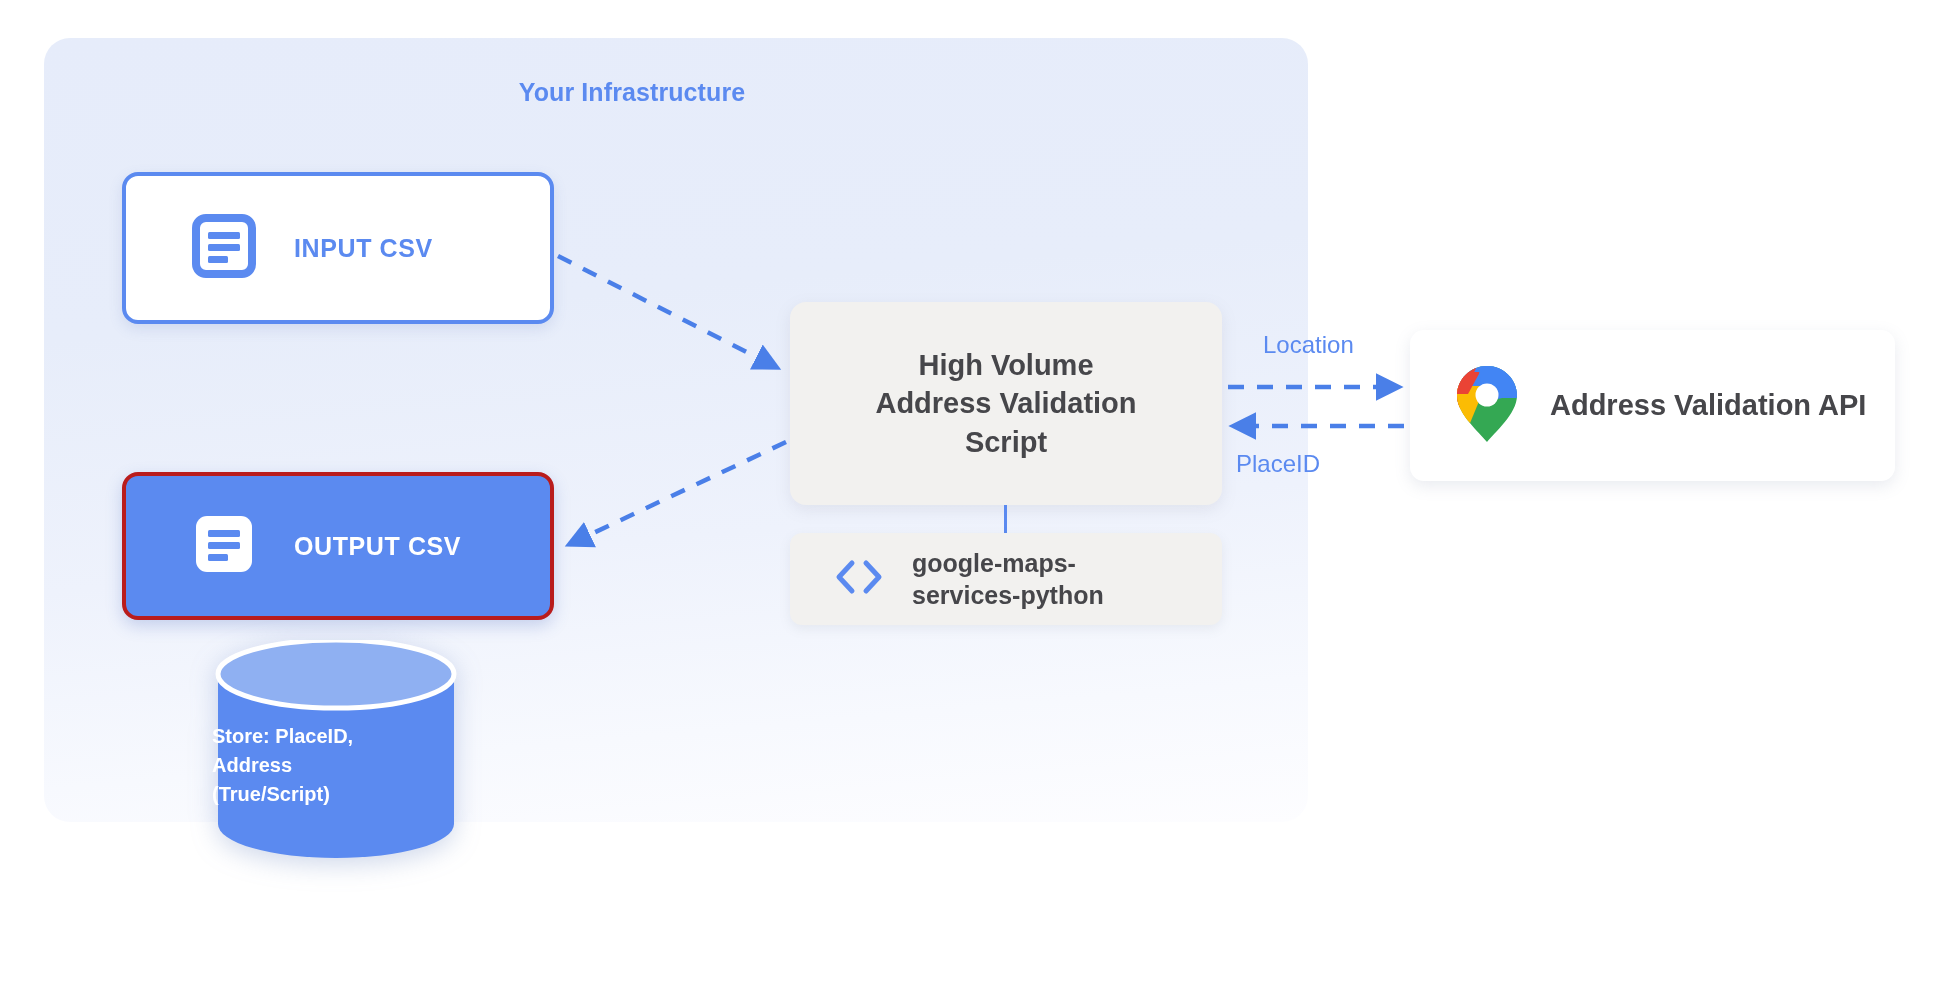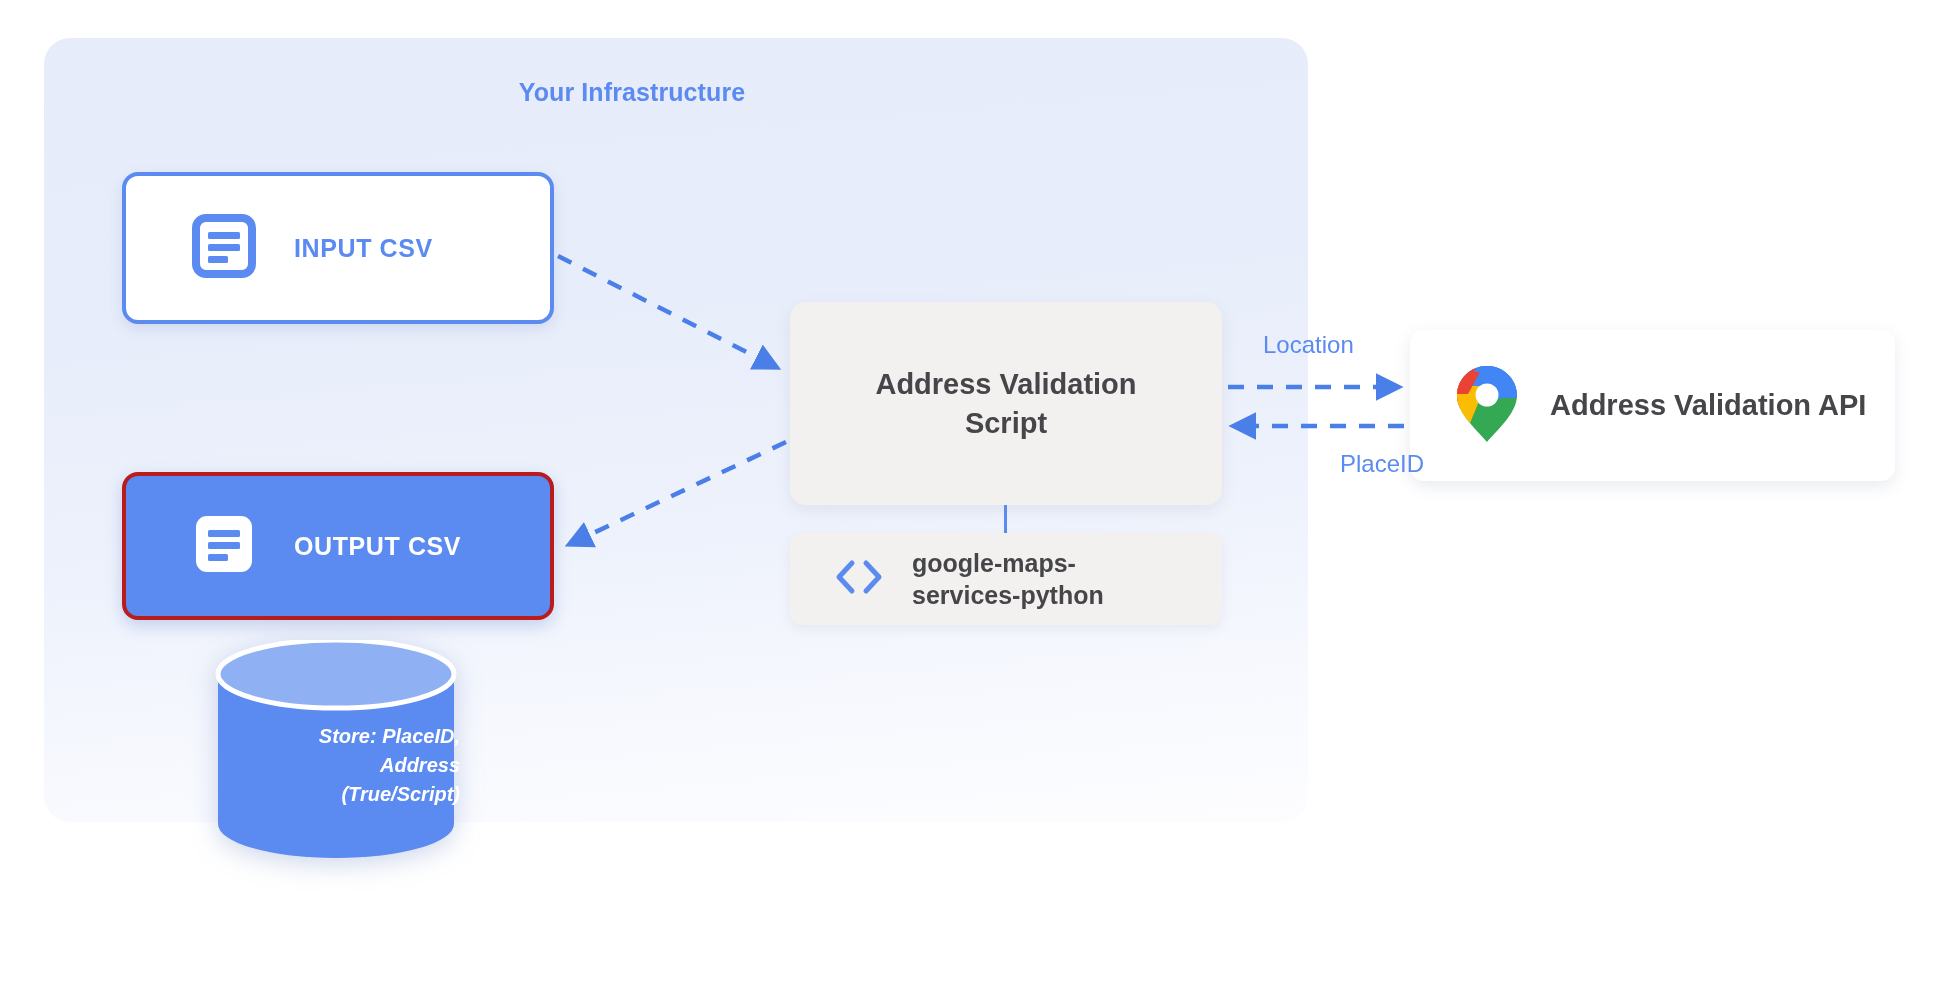--- a/index.html
+++ b/index.html
@@ -135,38 +135,37 @@
 
   
   .edge-label {
     position: absolute;
     color: #5b8af0;
     font-size: 24px;
     font-weight: normal;
     white-space: nowrap;
   }
   .label-location { left: 1263px; top: 331px; }
-  .label-placeid  { left: 1340px; top: 450px; }
+  .label-placeid  { left: 1236px; top: 450px; }
 
   
   .db {
     left: 212px; top: 640px; width: 248px; height: 218px;
     filter: drop-shadow(0 6px 13px rgba(80,110,180,0.28));
   }
   .db-svg { display: block; }
   .db-text {
     position: absolute;
     left: 0; top: 82px; width: 248px;
-    text-align: right;
+    text-align: left;
     color: #ffffff;
     font-size: 20px;
     font-weight: bold;
     line-height: 1.45;
     pointer-events: none;
-    font-style: italic;
   }
 
   svg.overlay {
     position: absolute;
     left: 0; top: 0;
     width: 1954px; height: 988px;
     pointer-events: none;
   }
 </style>
 </head>
@@ -196,20 +195,21 @@
         <rect x="16" y="18" width="32" height="7" rx="1.5" fill="#5b8af0"></rect>
         <rect x="16" y="30" width="32" height="7" rx="1.5" fill="#5b8af0"></rect>
         <rect x="16" y="42" width="20" height="7" rx="1.5" fill="#5b8af0"></rect>
       </svg>
     </span>
     <span class="csv-label">OUTPUT CSV</span>
   </div>
 
   <div class="node script-box">
     <div class="script-text">
+      <div>High Volume</div>
       <div>Address Validation</div>
       <div>Script</div>
     </div>
   </div>
 
   <div class="node lib-connector"></div>
 
   <div class="node api-box">
     <span class="api-icon">
       <svg width="66" height="80" viewBox="0 0 66 80">

